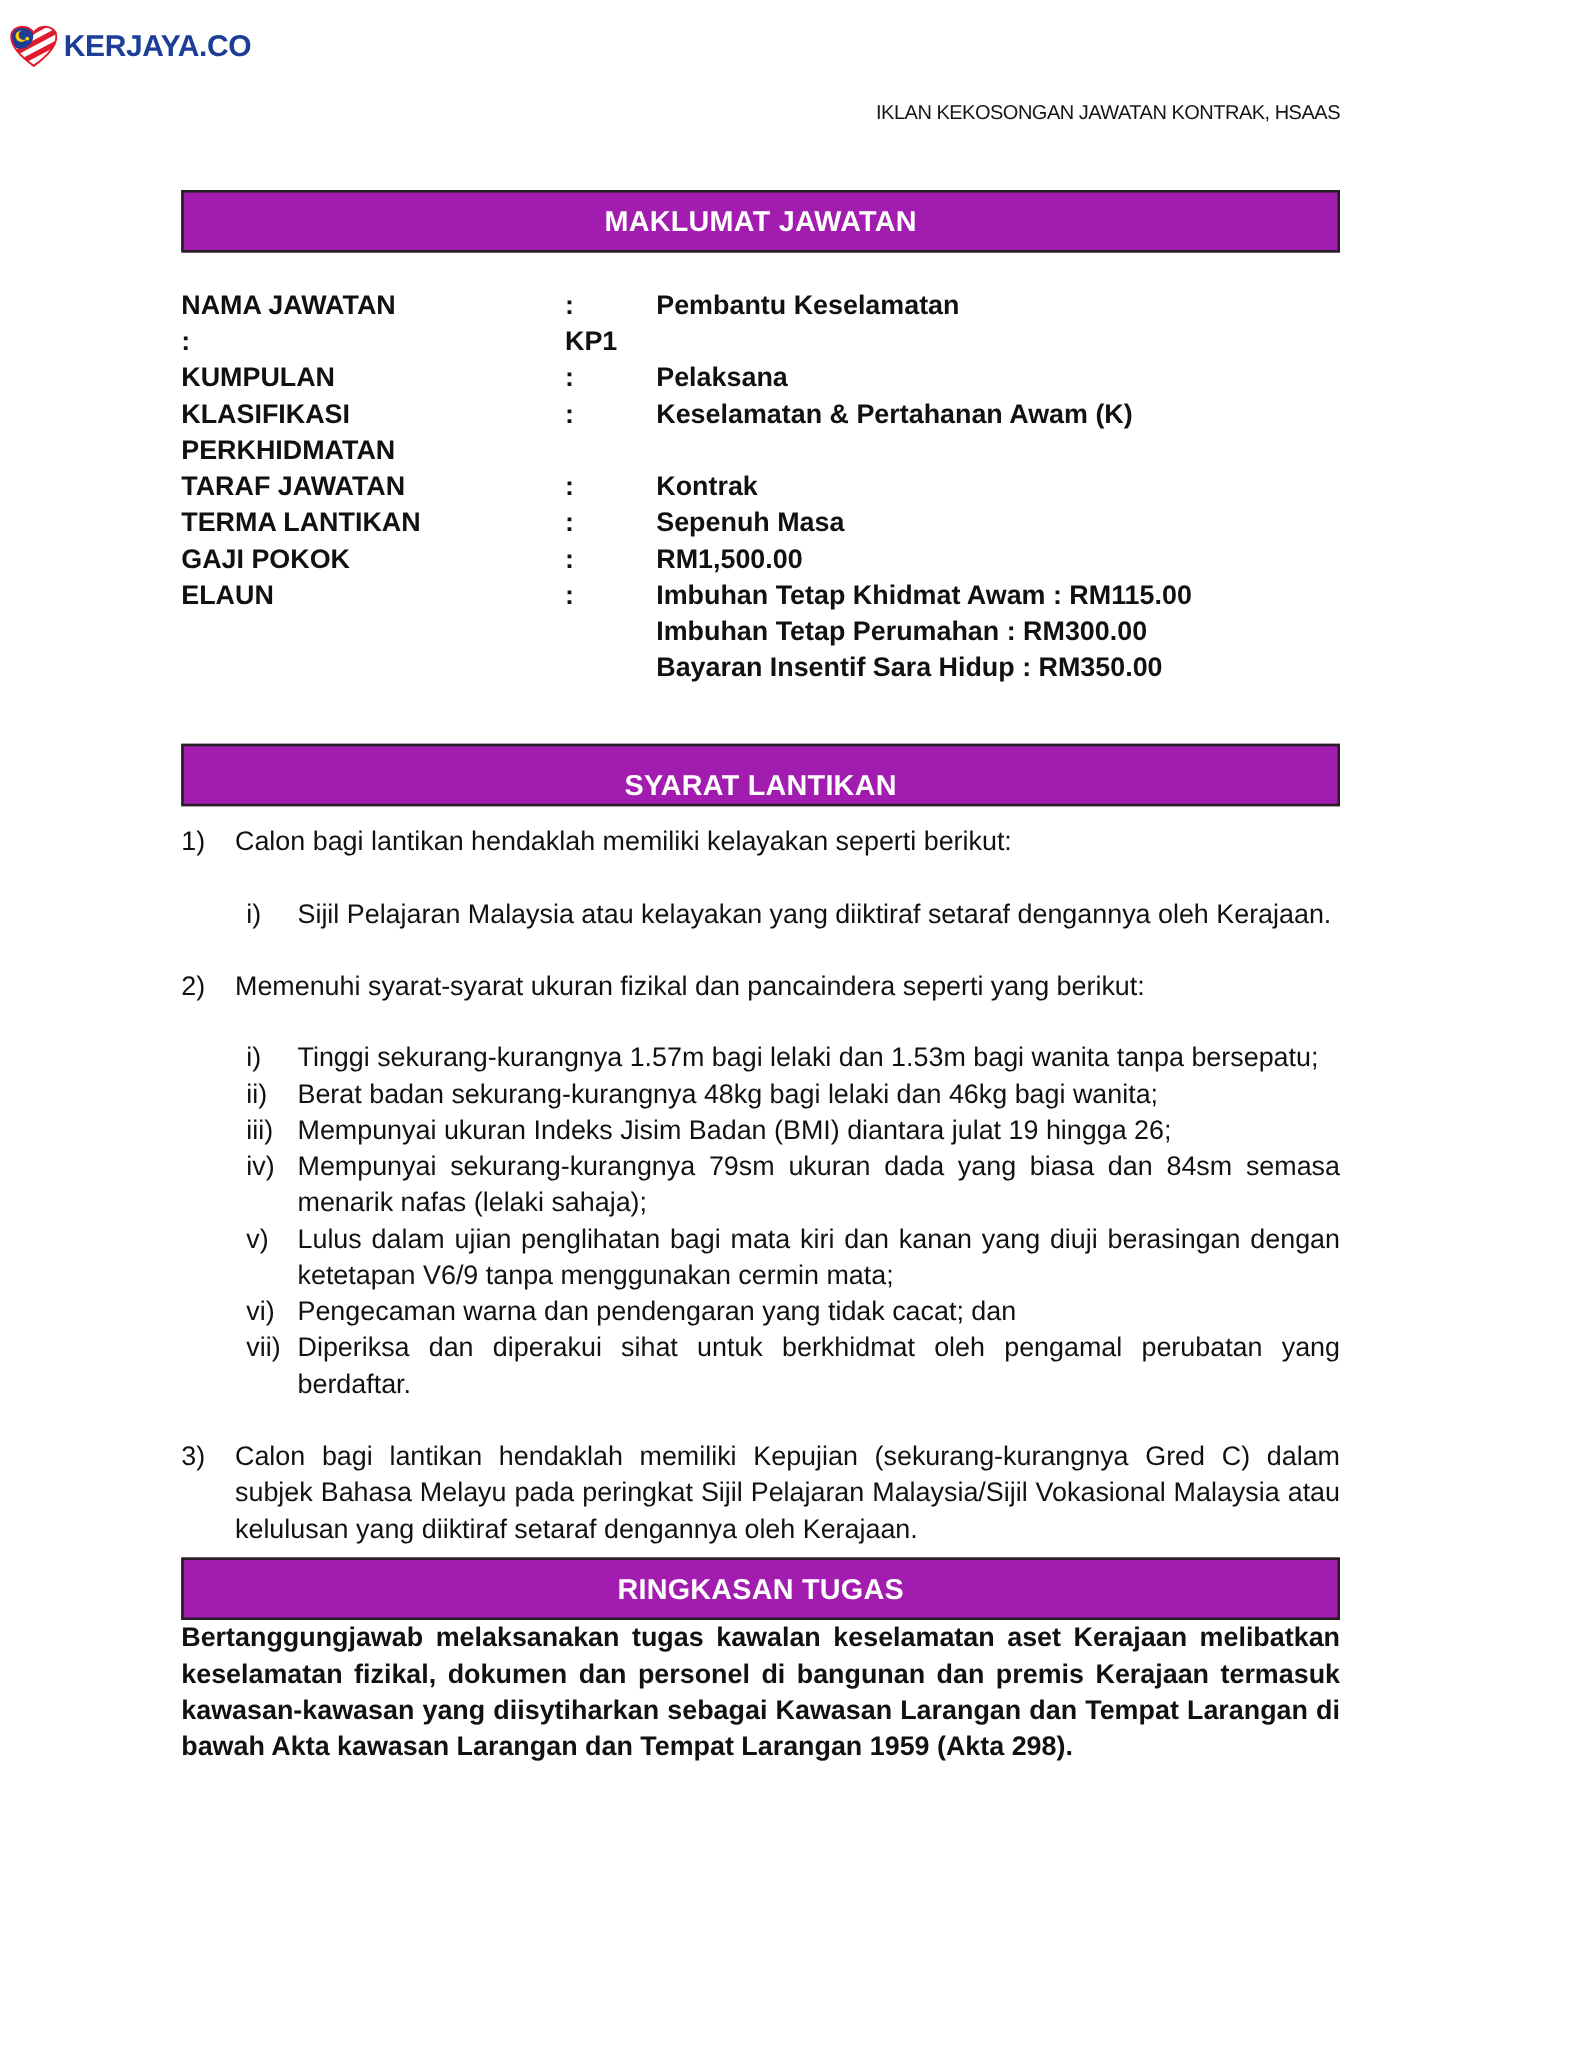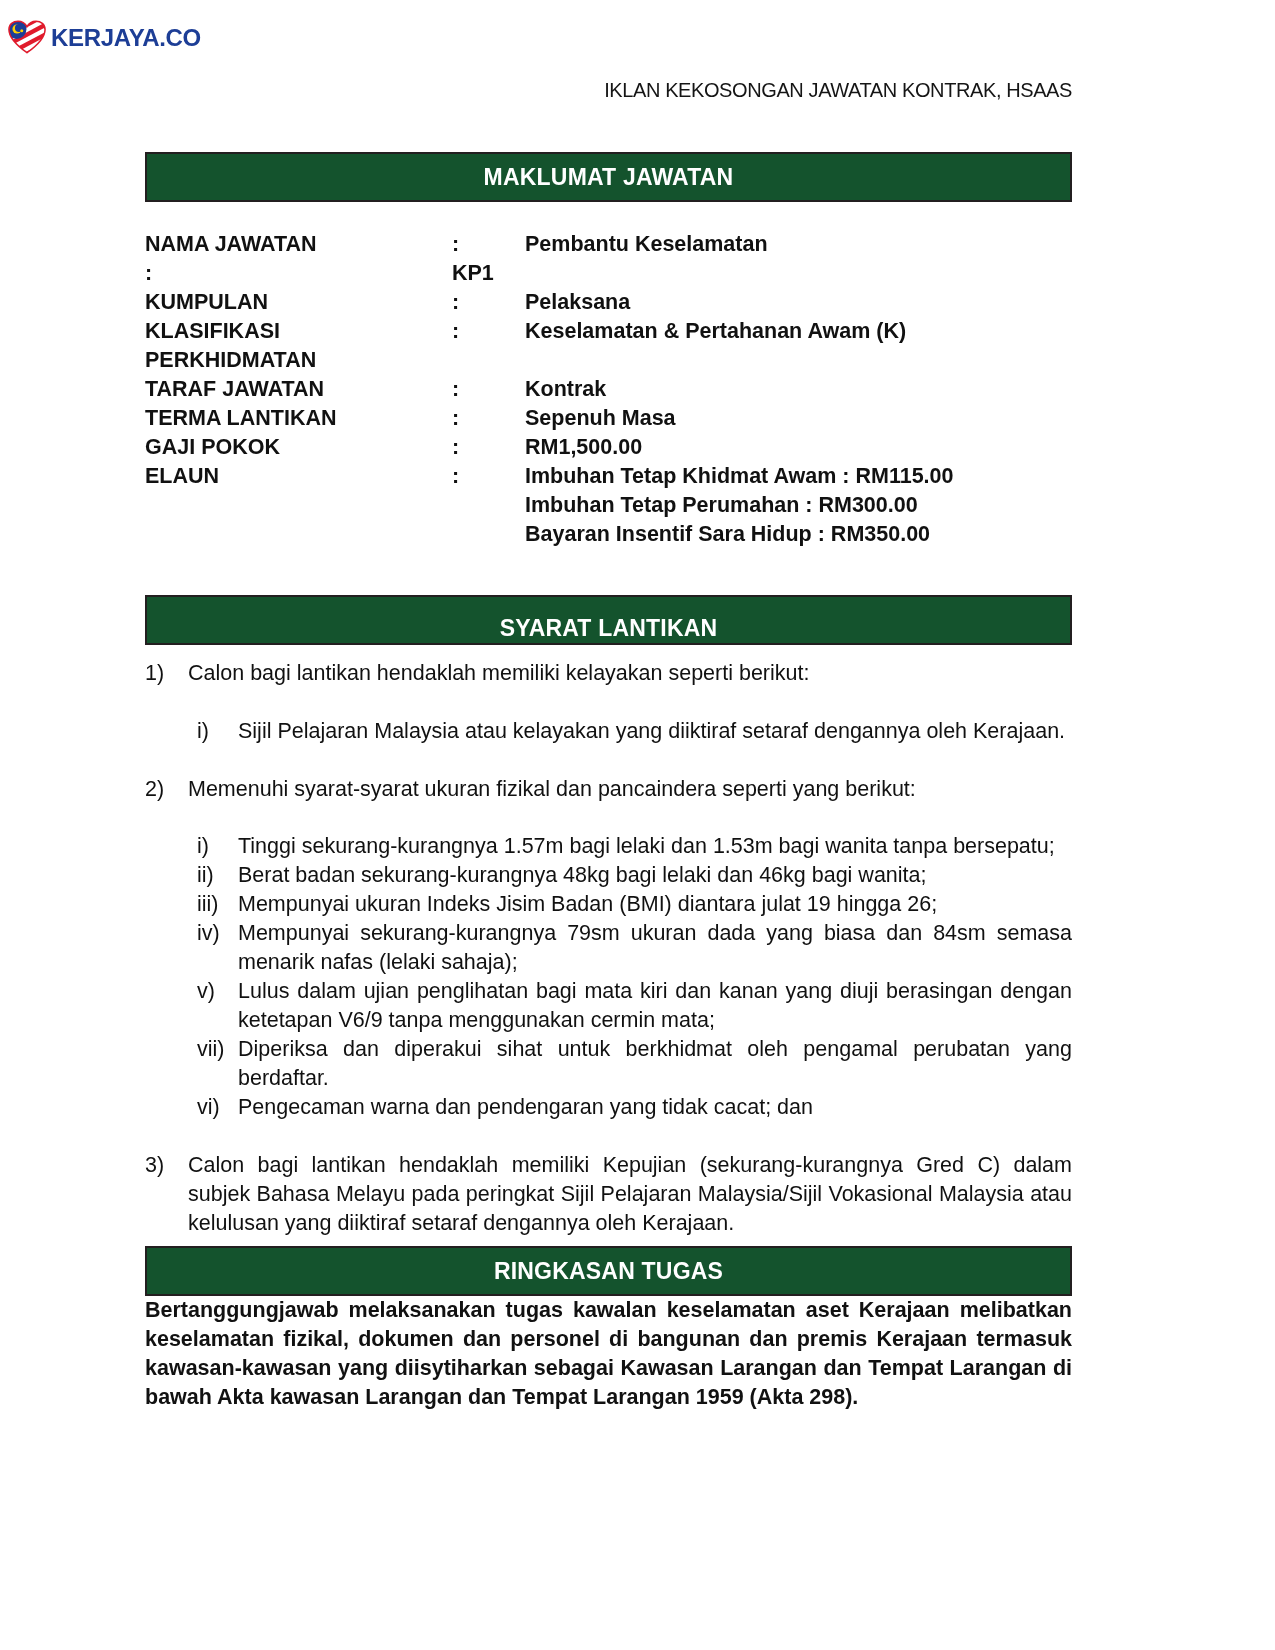--- a/index.html
+++ b/index.html
@@ -15,24 +15,24 @@
     position: absolute; top: 20px; left: 8px;
     display: flex; align-items: center; gap: 5px;
   }
   .logo svg { width: 38px; height: 35px; display: block; }
   .logo .brand-text {
     font-size: 24px; font-weight: 800; color: #1d3e96; letter-spacing: -0.3px;
   }
   .content { margin-left: 145px; margin-right: 203px; }
   .doc-title {
     margin-top: 76px; text-align: right;
-    font-size: 20px; letter-spacing: -0.4px; color: #151515;
+    font-size: 16px; letter-spacing: -0.4px; color: #151515;
   }
   .banner {
-    height: 50px; background: #14532d; border: 2px solid #231f20;
+    height: 50px; background: #a21caf; border: 2px solid #231f20;
     display: flex; align-items: center; justify-content: center;
   }
   .banner .banner-label {
     color: #ffffff; font-weight: bold; font-size: 23px; letter-spacing: 0.2px;
   }
   .banner-1 { margin-top: 47px; }
   .banner-2 { margin-top: 46px; align-items: flex-end; }
   .banner-3 { margin-top: 8px; }
   .details { margin-top: 28px; }
   .detail-row {
@@ -174,26 +174,26 @@
     </div>
     <div class="li l2">
       <span class="num">iv)</span>
       <span class="txt">Mempunyai sekurang-kurangnya 79sm ukuran dada yang biasa dan 84sm semasa menarik nafas (lelaki sahaja);</span>
     </div>
     <div class="li l2">
       <span class="num">v)</span>
       <span class="txt">Lulus dalam ujian penglihatan bagi mata kiri dan kanan yang diuji berasingan dengan ketetapan V6/9 tanpa menggunakan cermin mata;</span>
     </div>
     <div class="li l2">
+      <span class="num">vi)</span>
+      <span class="txt">Pengecaman warna dan pendengaran yang tidak cacat; dan</span>
+    </div>
+    <div class="li l2">
       <span class="num">vii)</span>
       <span class="txt">Diperiksa dan diperakui sihat untuk berkhidmat oleh pengamal perubatan yang berdaftar.</span>
-    </div>
-    <div class="li l2">
-      <span class="num">vi)</span>
-      <span class="txt">Pengecaman warna dan pendengaran yang tidak cacat; dan</span>
     </div>
 
     <div class="li l1 gap">
       <span class="num">3)</span>
       <span class="txt">Calon bagi lantikan hendaklah memiliki Kepujian (sekurang-kurangnya Gred C) dalam subjek Bahasa Melayu pada peringkat Sijil Pelajaran Malaysia/Sijil Vokasional Malaysia atau kelulusan yang diiktiraf setaraf dengannya oleh Kerajaan.</span>
     </div>
   </div>
 
   <div class="banner banner-3">
     <span class="banner-label">RINGKASAN TUGAS</span>

